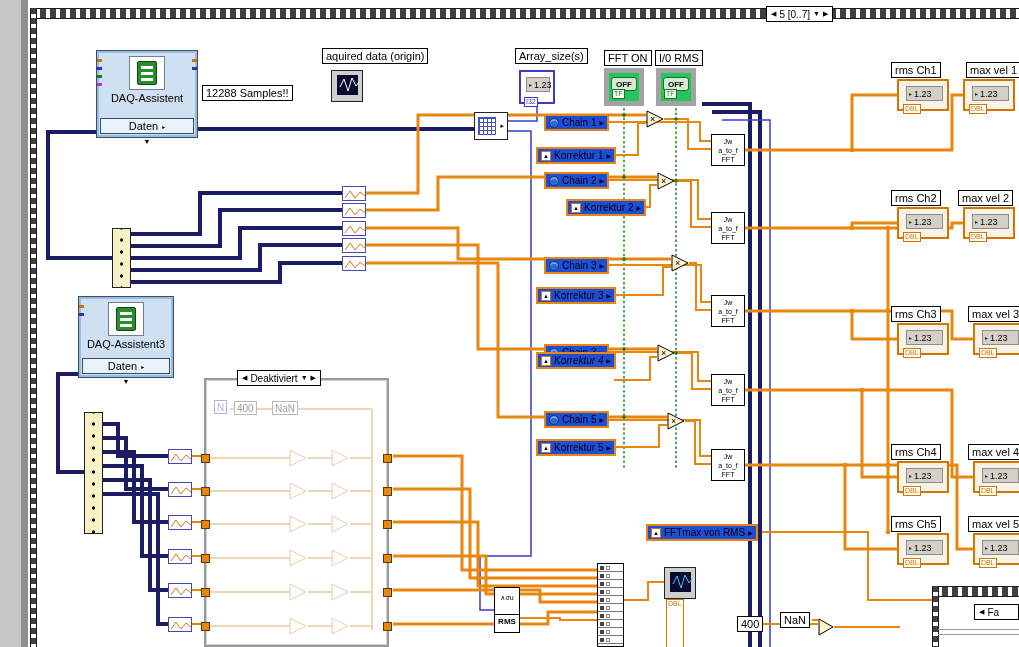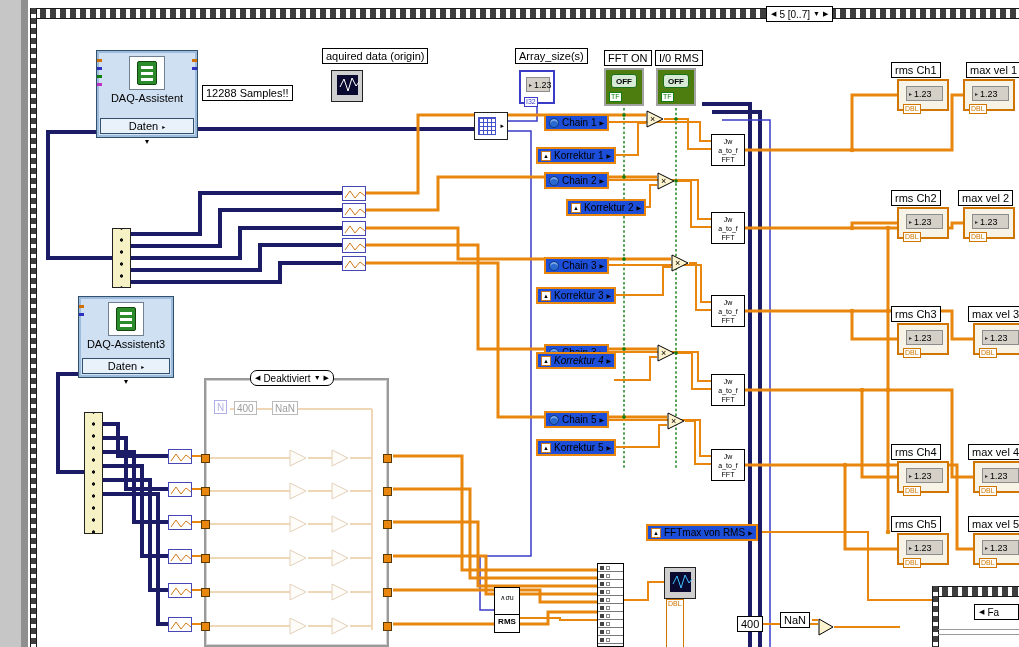--- a/index.html
+++ b/index.html
@@ -28,21 +28,21 @@
   .evi .icon { width:36px; height:34px; margin:5px auto 2px; background:#fff; border:1px solid #708090;
                display:flex; align-items:center; justify-content:center; }
   .evi .name { text-align:center; font-size:11px; }
   .evi .outrow { position:absolute; left:3px; right:3px; bottom:3px; height:16px; background:#e9f2fb;
                  border:1px solid #30506e; display:flex; align-items:center; justify-content:center;
                  gap:4px; font-size:11px; }
   .evi .expand { position:absolute; left:50%; bottom:-9px; transform:translateX(-50%); font-size:8px; }
   .tick { position:absolute; width:5px; height:3px; }
   .daqg { width:20px; height:24px; background:#2c8c2c; border:1px solid #114611; border-radius:2px; position:relative; }
   .daqg i { position:absolute; left:3px; right:3px; height:3px; background:#fff; }
-  .bool { position:absolute; z-index:2; width:40px; height:38px; border:2px solid #a3a3a3; background:#4d7c0f; }
+  .bool { position:absolute; z-index:2; width:40px; height:38px; border:5px solid #a3a3a3; background:#22c55e; }
   .offbtn { margin:4px auto 0; width:26px; height:14px; border:1px solid #1b6e1b; background:#d6ead6;
             border-radius:3px; font-size:8px; font-weight:bold; display:flex; align-items:center; justify-content:center; }
   .chip { position:absolute; font-size:7px; line-height:8px; padding:0 1px; background:#fff; border:1px solid currentColor; z-index:3; }
   .chip.tf { color:#0f7d0f; left:3px; bottom:2px; }
   .chip.dbl { color:#cf7500; left:4px; bottom:-5px; }
   .chip.i32 { color:#3b3bc8; left:3px; bottom:-5px; }
   .nind { position:absolute; z-index:2; width:52px; height:32px; border:2px solid #cf7500; background:#f7f3e7; }
   .aind { position:absolute; z-index:2; width:36px; height:34px; border:2px solid #3b3bc8; background:#fff; }
   .nval { margin:5px 4px 0 7px; height:15px; background:#d4d0c8; border:1px solid #8c8c8c;
           font-size:9px; display:flex; align-items:center; gap:2px; padding-left:2px; }
@@ -561,21 +561,21 @@
     <div class="tunnel" style="left:-5px;top:174px;"></div>
     <div class="tunnel" style="left:-5px;top:208px;"></div>
     <div class="tunnel" style="left:-5px;top:242px;"></div>
     <div class="tunnel" style="right:-5px;top:74px;"></div>
     <div class="tunnel" style="right:-5px;top:107px;"></div>
     <div class="tunnel" style="right:-5px;top:140px;"></div>
     <div class="tunnel" style="right:-5px;top:174px;"></div>
     <div class="tunnel" style="right:-5px;top:208px;"></div>
     <div class="tunnel" style="right:-5px;top:242px;"></div>
   </div>
-  <div class="sel" style="left:250px;top:370px;border-radius:7px;">
+  <div class="sel" style="left:237px;top:370px;">
     <span class="ar">◀</span>
     <span>Deaktiviert</span>
     <span class="ar">▼</span>
     <span class="ar">▶</span>
   </div>
 
   <div class="rmsn" style="left:494px;top:587px;">
     <div class="t">∧σu</div>
     <div class="b">RMS</div>
   </div>

